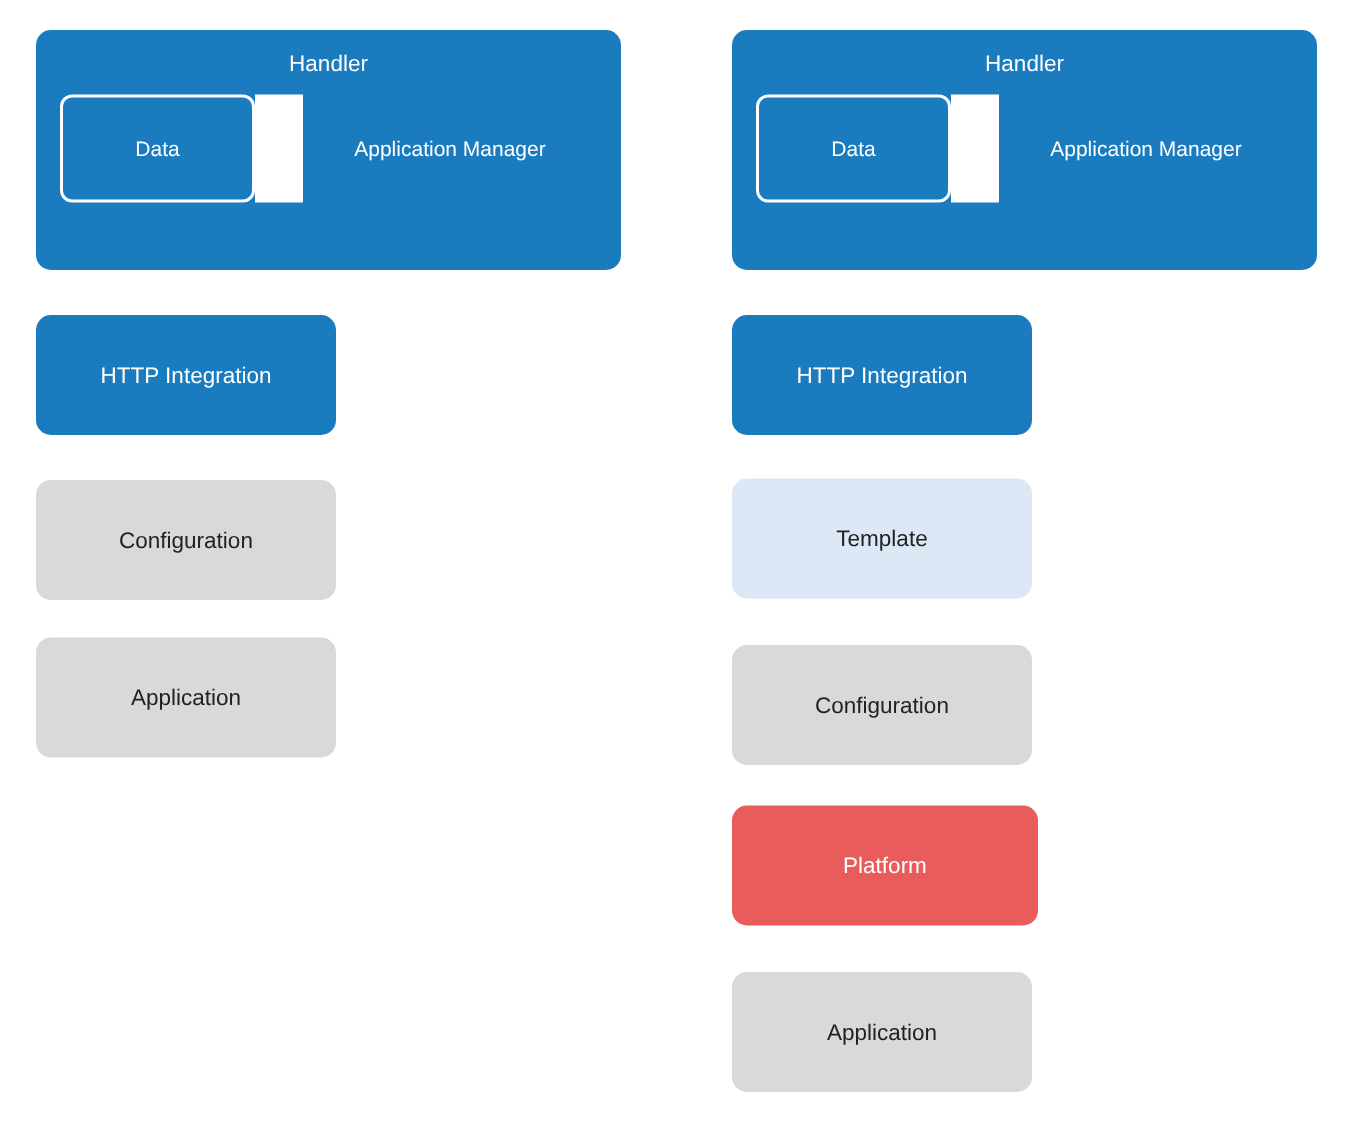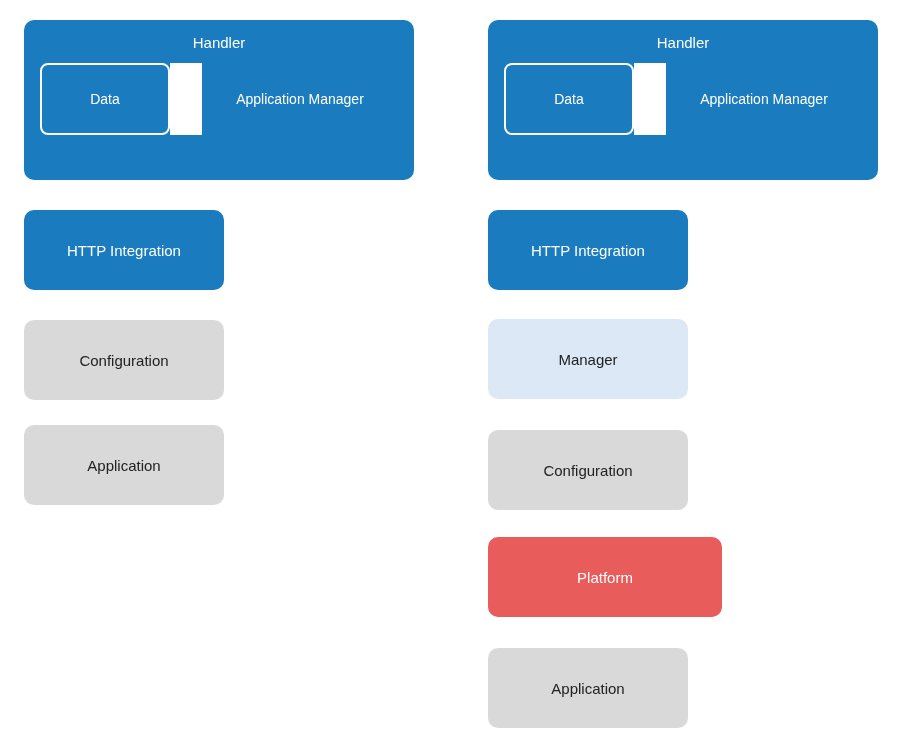--- a/index.html
+++ b/index.html
@@ -91,31 +91,31 @@
   </div>
 
   <div class="block" style="left:488px; top:210px; width:200px;">
     <div style="background:#1a7bbf; color:white; border-radius:10px; padding:20px 16px; font-size:15px; text-align:center; min-height:80px; display:flex; align-items:center; justify-content:center; cursor:pointer;">
       <span>HTTP Integration</span>
     </div>
   </div>
 
   <div class="block" style="left:488px; top:319px; width:200px;">
     <div style="background:#dce8f5; color:#222; border-radius:10px; padding:20px 16px; font-size:15px; text-align:center; min-height:80px; display:flex; align-items:center; justify-content:center; cursor:pointer;">
-      <span>Manager</span>
+      <span>Template</span>
     </div>
   </div>
 
   <div class="block" style="left:488px; top:430px; width:200px;">
     <div style="background:#d9d9d9; color:#222; border-radius:10px; padding:20px 16px; font-size:15px; text-align:center; min-height:80px; display:flex; align-items:center; justify-content:center; cursor:pointer;">
       <span>Configuration</span>
     </div>
   </div>
 
-  <div class="block" style="left:488px; top:537px; width:234px;">
+  <div class="block" style="left:488px; top:537px; width:204px;">
     <div style="background:#e85c5c; color:white; border-radius:10px; padding:20px 16px; font-size:15px; text-align:center; min-height:80px; display:flex; align-items:center; justify-content:center; cursor:pointer;">
       <span>Platform</span>
     </div>
   </div>
 
   <div class="block" style="left:488px; top:648px; width:200px;">
     <div style="background:#d9d9d9; color:#222; border-radius:10px; padding:20px 16px; font-size:15px; text-align:center; min-height:80px; display:flex; align-items:center; justify-content:center; cursor:pointer;">
       <span>Application</span>
     </div>
   </div>

